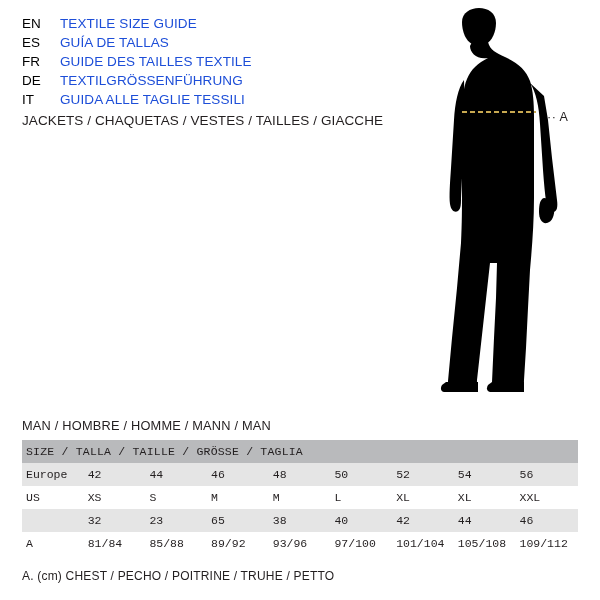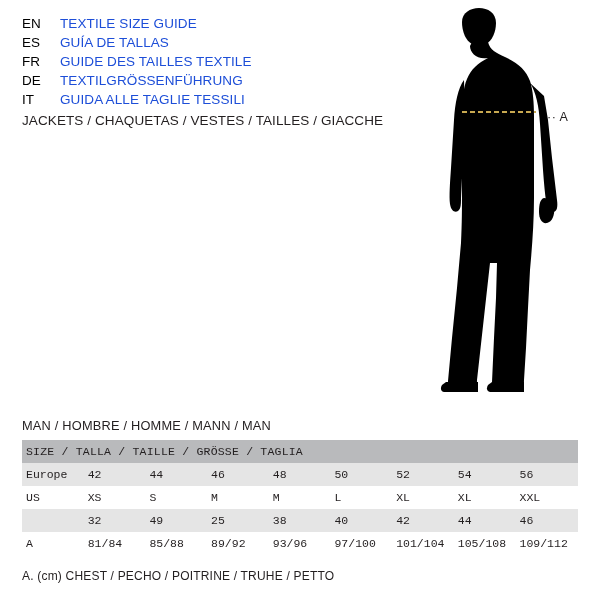--- a/index.html
+++ b/index.html
@@ -240,22 +240,22 @@
           <td class="cell">M</td>
           <td class="cell">L</td>
           <td class="cell">XL</td>
           <td class="cell">XL</td>
           <td class="cell">XXL</td>
         </tr>
 
         <tr class="row-grey">
           <td class="col-label"></td>
           <td class="cell">32</td>
-          <td class="cell">49</td>
-          <td class="cell">25</td>
+          <td class="cell">23</td>
+          <td class="cell">65</td>
           <td class="cell">38</td>
           <td class="cell">40</td>
           <td class="cell">42</td>
           <td class="cell">44</td>
           <td class="cell">46</td>
         </tr>
 
         <tr class="row-white">
           <td class="col-label">A</td>
           <td class="cell">81/84</td>

